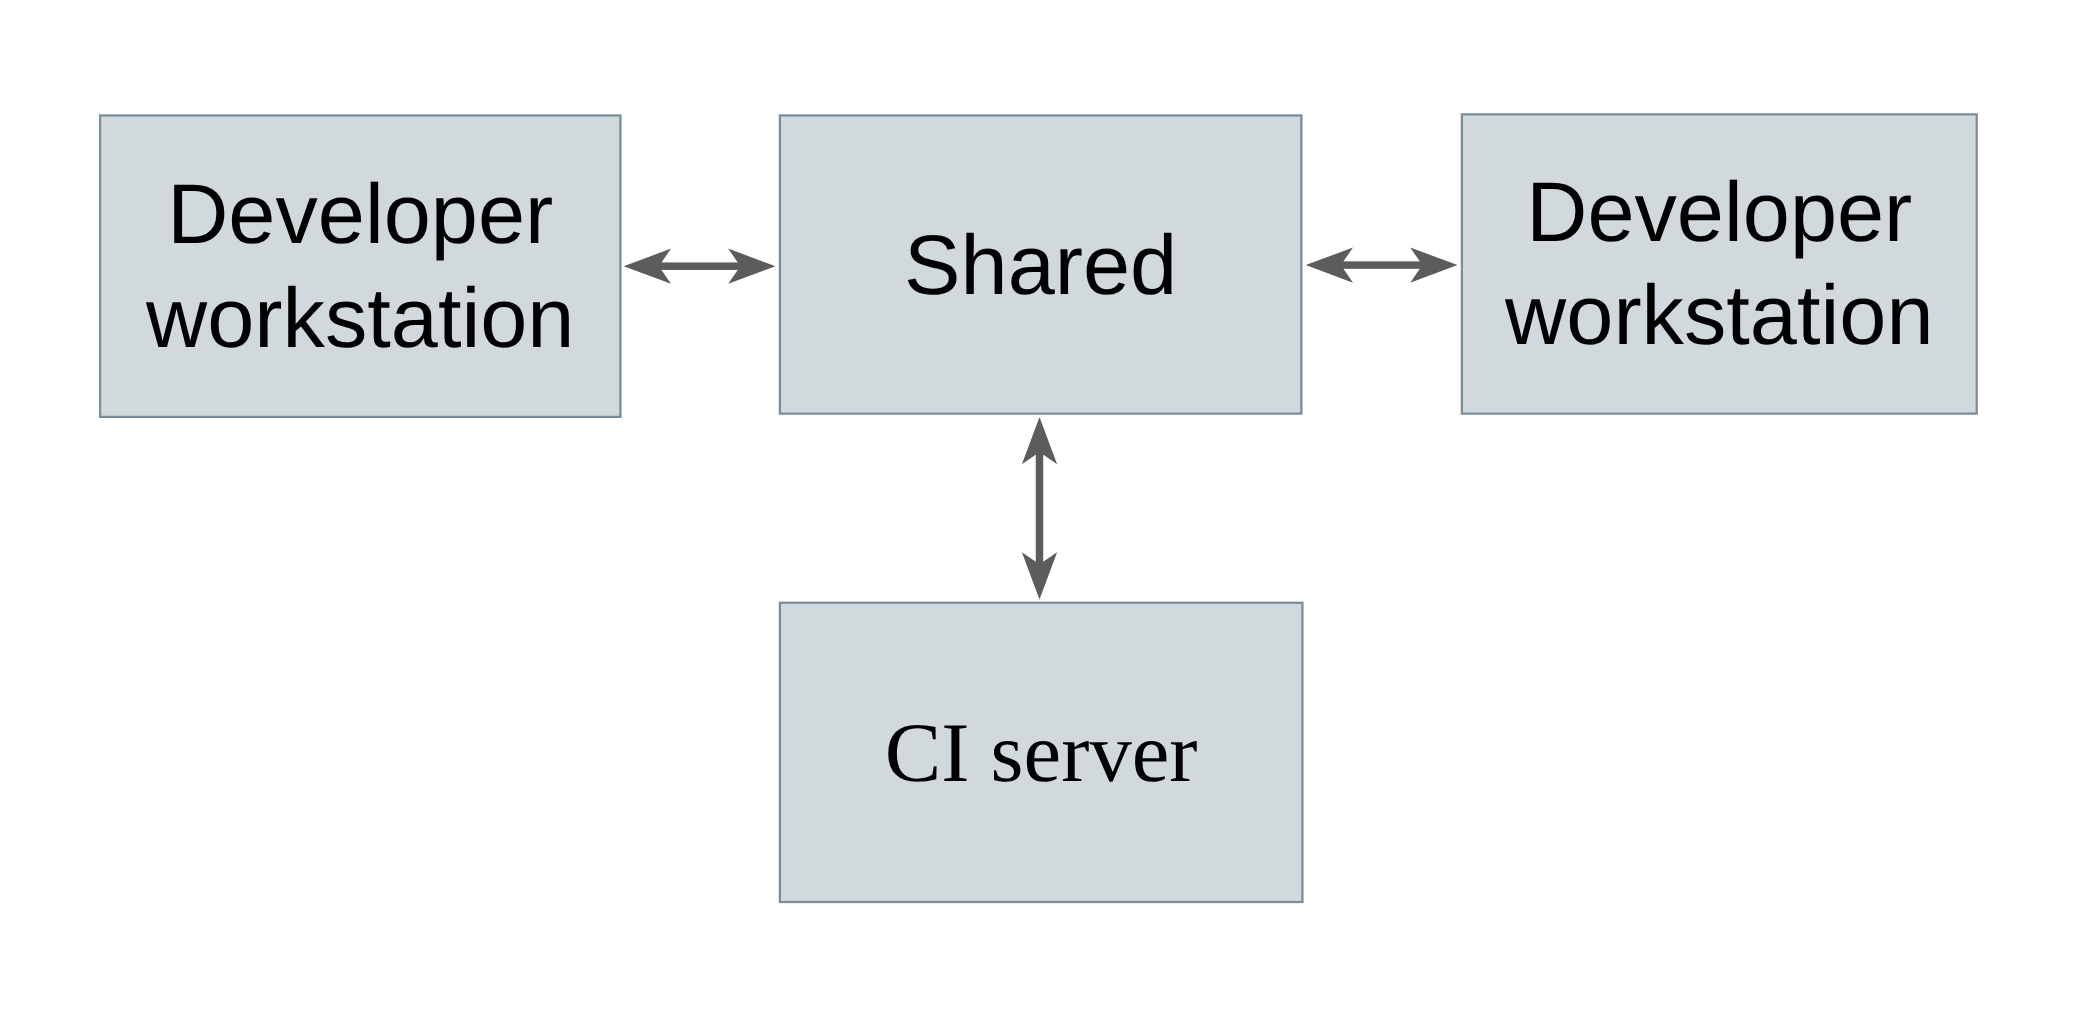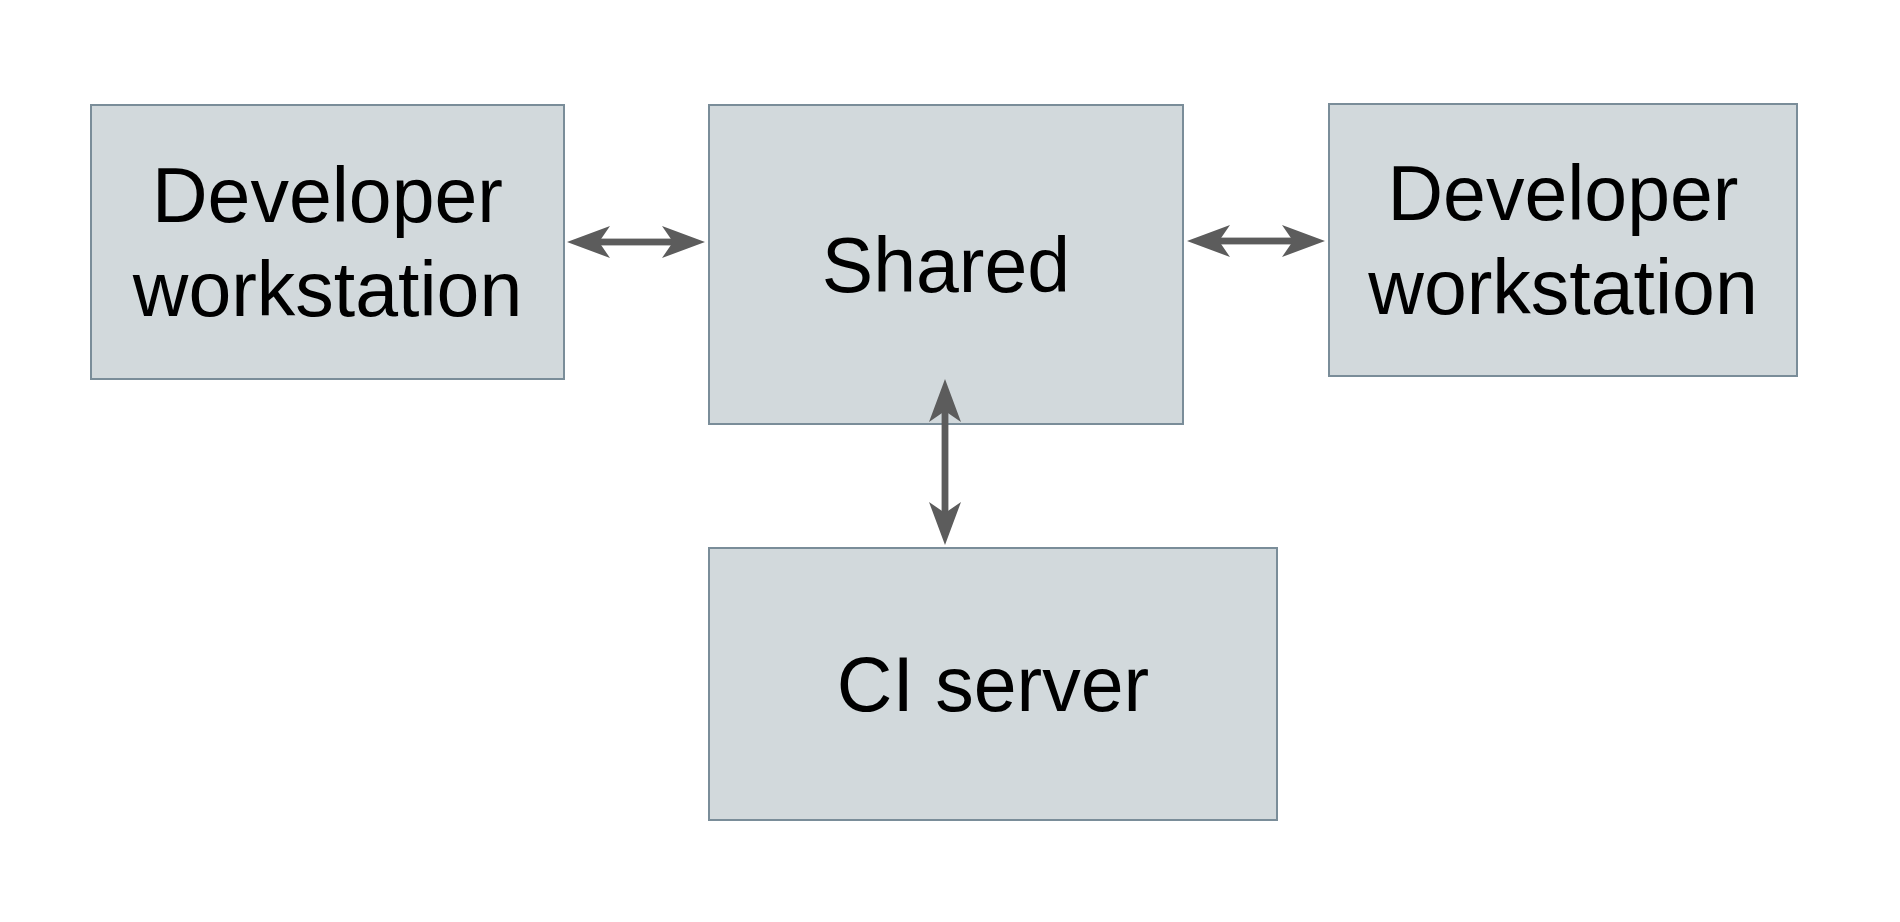--- a/index.html
+++ b/index.html
@@ -28,23 +28,23 @@
     text-align: center;
   }
   .node-line {
     font-size: 77px;
     line-height: 94px;
     color: var(--text, #000000);
     letter-spacing: 0px;
     white-space: nowrap;
   }
   #node-left   { left: 90px;   top: 104px; width: 475px; height: 276px; }
-  #node-center { left: 708px;  top: 104px; width: 476px; height: 321px; }
+  #node-center { left: 708px;  top: 104px; width: 476px; height: 273px; }
   #node-right  { left: 1328px; top: 103px; width: 470px; height: 274px; }
-  #node-bottom { left: 708px;  top: 547px; width: 570px; height: 274px; }
+  #node-bottom { left: 708px;  top: 547px; width: 477px; height: 274px; font-family: Liberation Serif, serif; }
 
   .edge { position: absolute; }
   #edge-left   { left: 566px;  top: 224px; width: 140px; height: 36px; }
   #edge-right  { left: 1186px; top: 223px; width: 140px; height: 36px; }
   #edge-bottom { left: 927px;  top: 378px; width: 36px;  height: 168px; }
   .edge svg { display: block; width: 100%; height: 100%; }
   .edge .arrow-shape { fill: var(--arrow, #5c5c5c); }
 </style>
 </head>
 <body>

